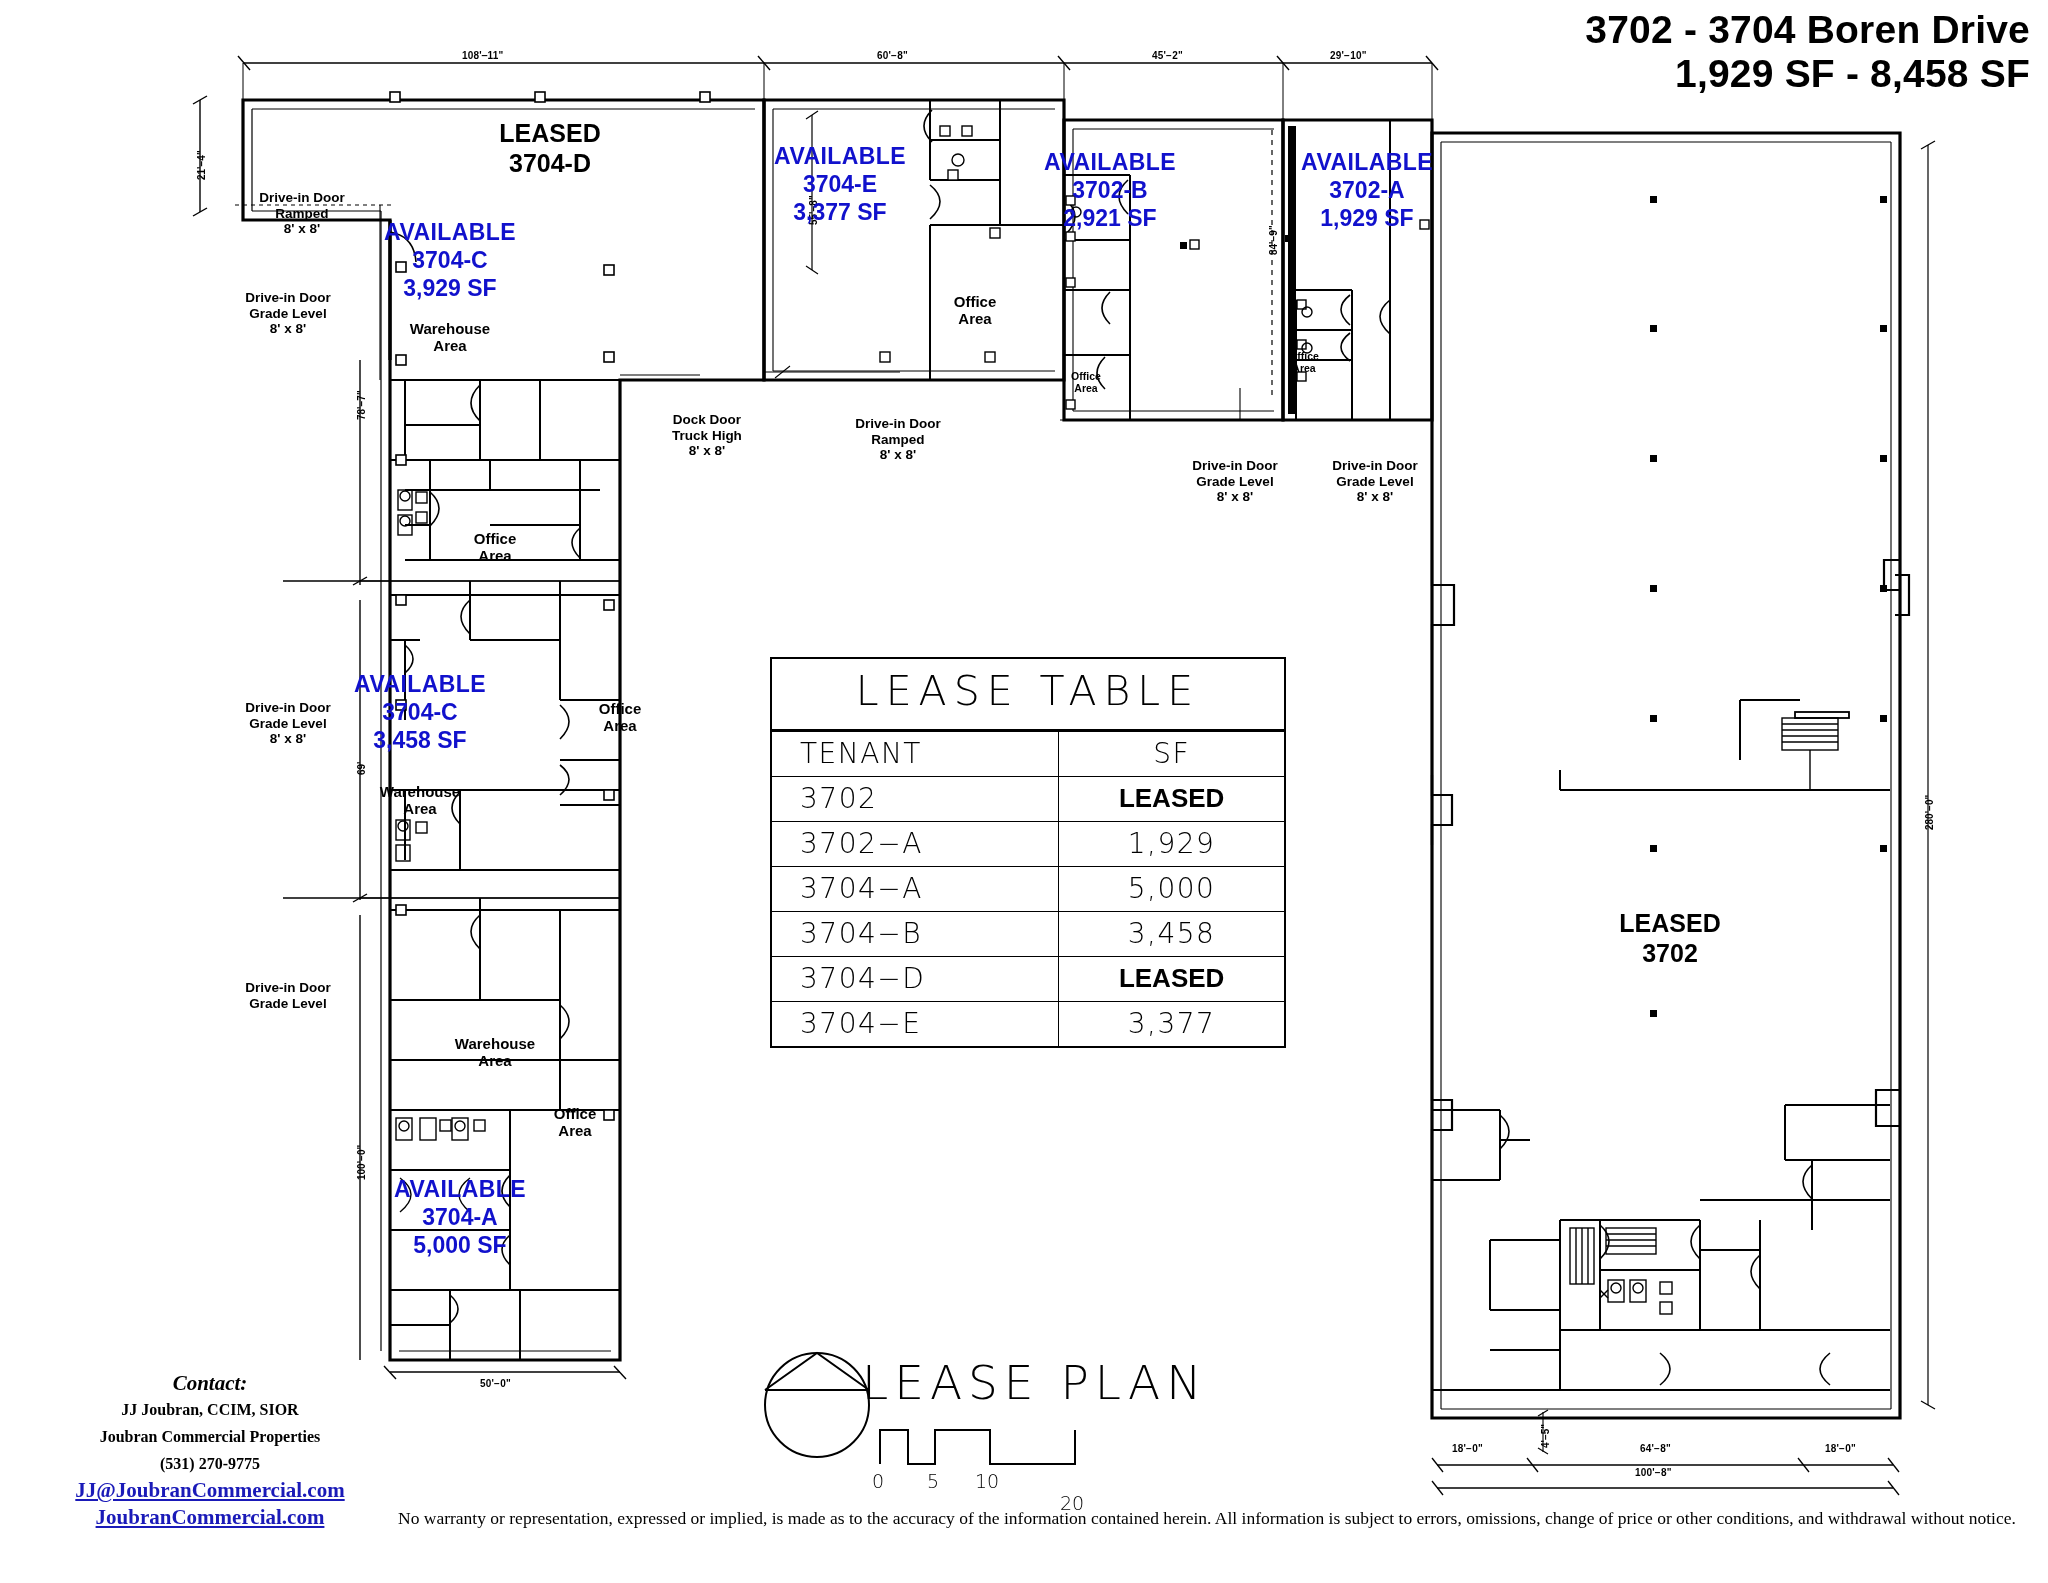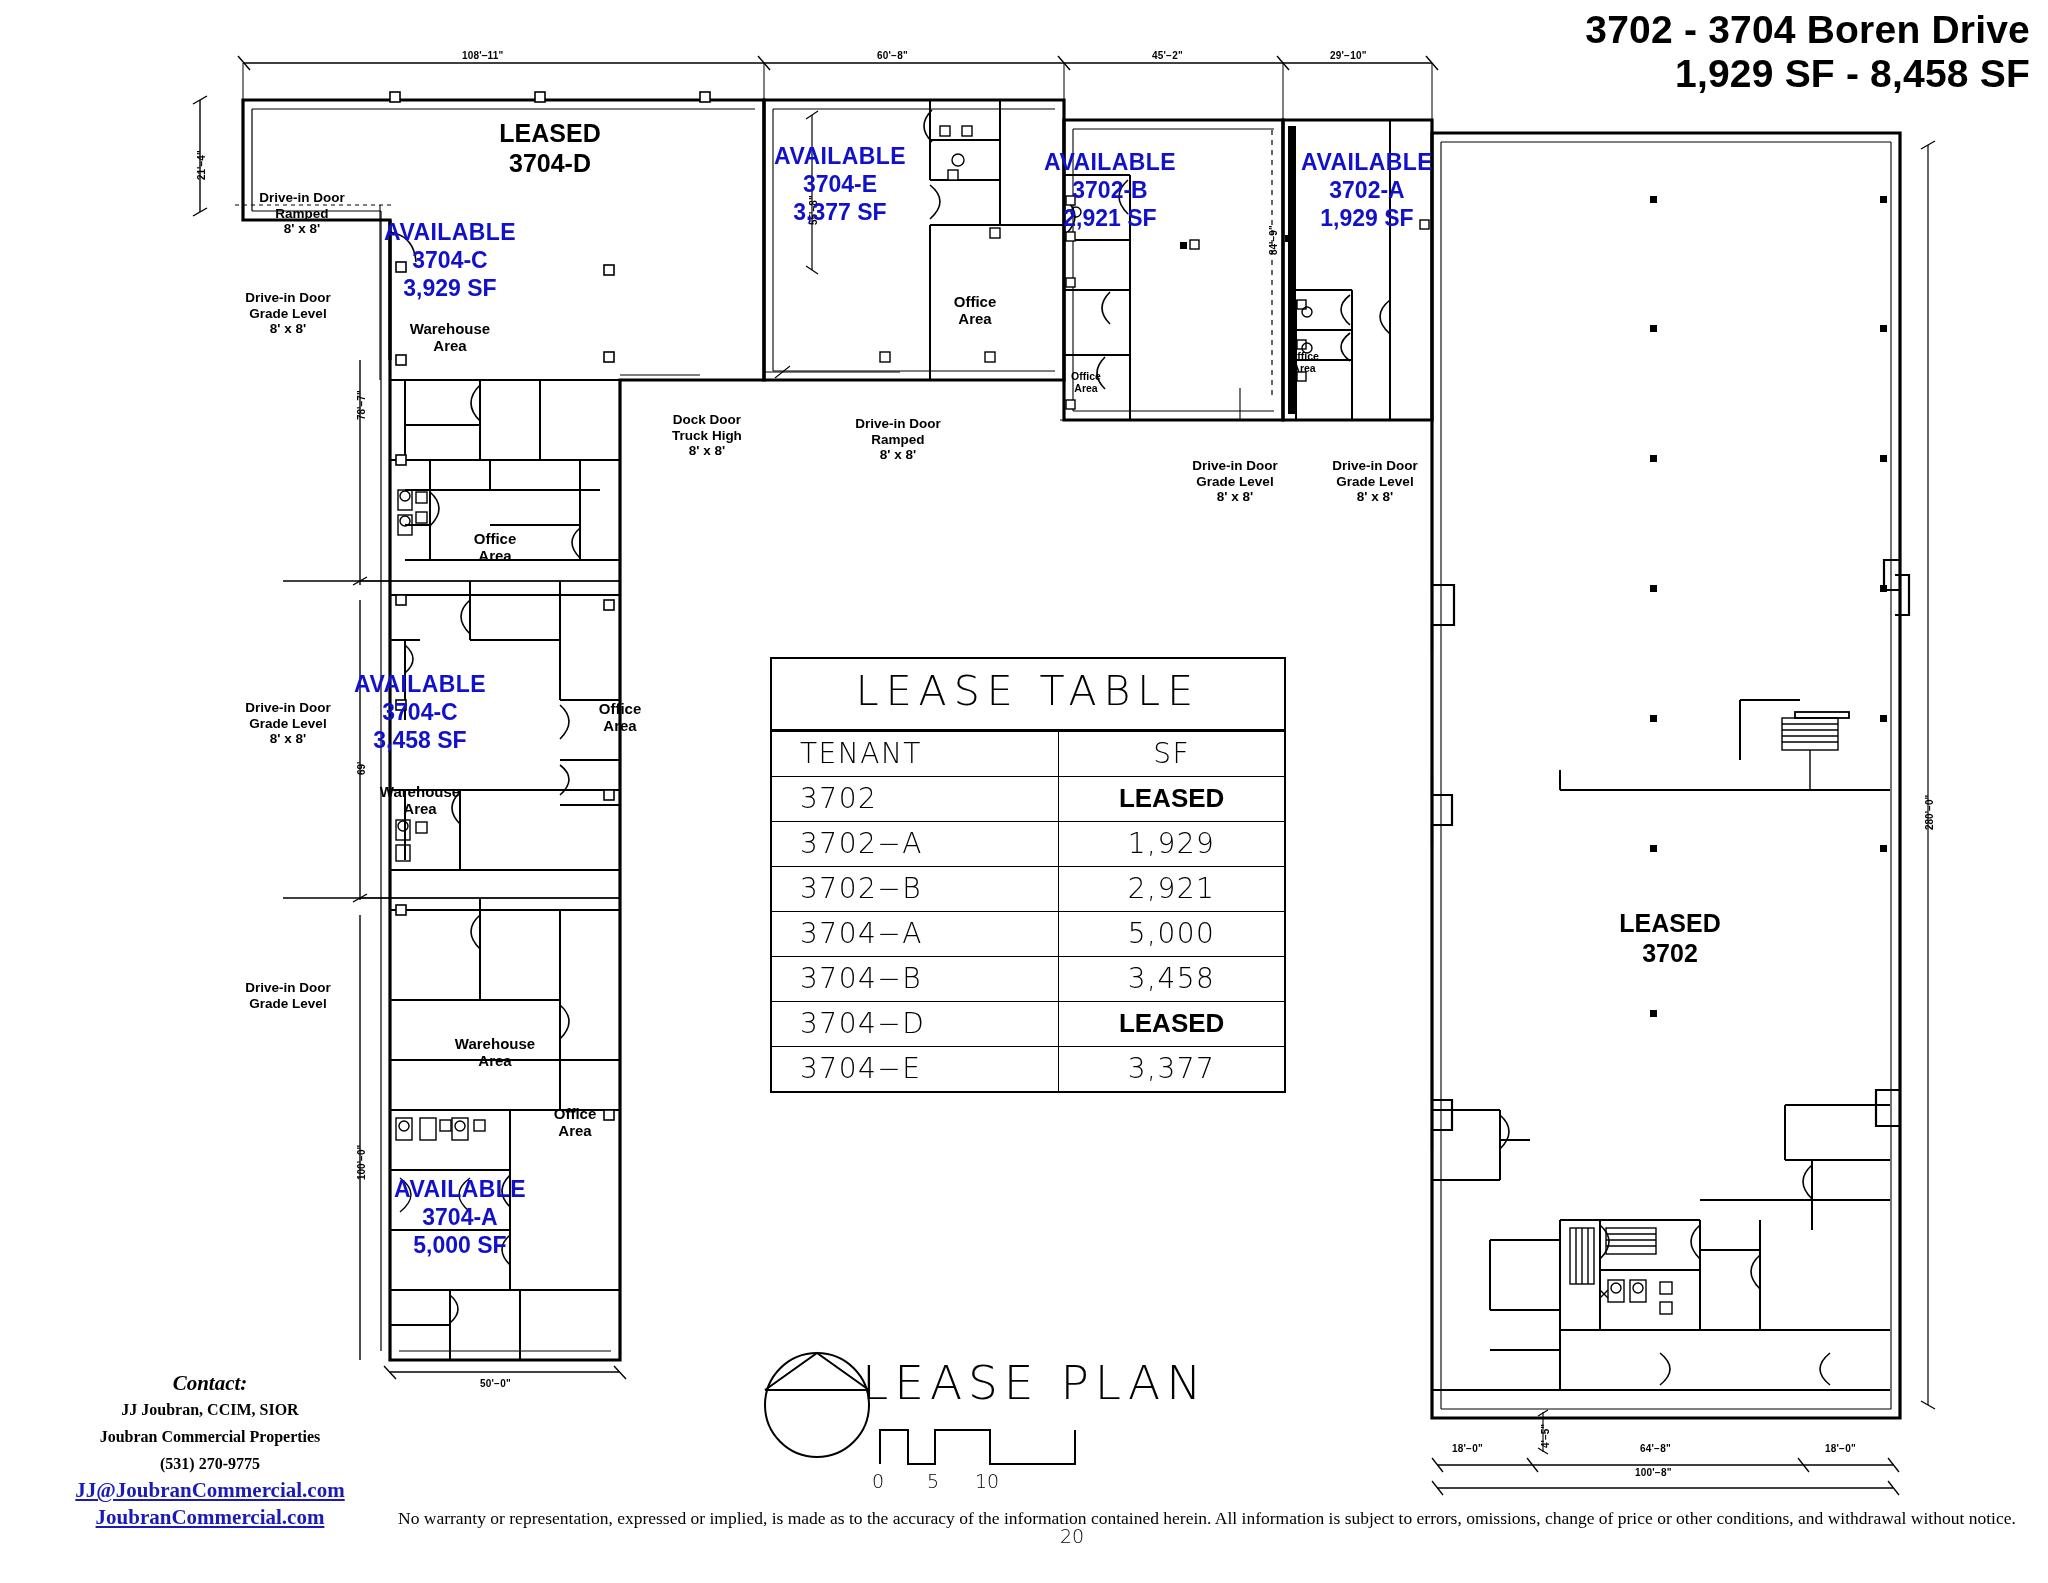--- a/index.html
+++ b/index.html
@@ -648,24 +648,20 @@
       <tbody>
         <tr>
           <td>3702</td>
           <td class="leased">LEASED</td>
         </tr>
         <tr>
           <td>3702−A</td>
           <td>1,929</td>
         </tr>
         <tr>
-          <td>3702−B</td>
-          <td>2,921</td>
-        </tr>
-        <tr>
           <td>3704−A</td>
           <td>5,000</td>
         </tr>
         <tr>
           <td>3704−B</td>
           <td>3,458</td>
         </tr>
         <tr>
           <td>3704−D</td>
           <td class="leased">LEASED</td>
@@ -675,21 +671,21 @@
           <td>3,377</td>
         </tr>
       </tbody>
     </table>
   </div>
 
   <div id="planTitle">LEASE  PLAN</div>
   <div class="scaleNum" style="left:872px;top:1470px;">0</div>
   <div class="scaleNum" style="left:927px;top:1470px;">5</div>
   <div class="scaleNum" style="left:975px;top:1470px;">10</div>
-  <div class="scaleNum" style="left:1060px;top:1525px;">20</div>
+  <div class="scaleNum" style="left:1060px;top:1492px;">20</div>
 
   <div id="contact">
     <div class="c0">Contact:</div>
     <div class="c1">JJ Joubran, CCIM, SIOR</div>
     <div class="c1">Joubran Commercial Properties</div>
     <div class="c1">(531) 270-9775</div>
     <a class="link" href="#">JJ@JoubranCommercial.com</a>
     <a class="link" href="#">JoubranCommercial.com</a>
   </div>
 

